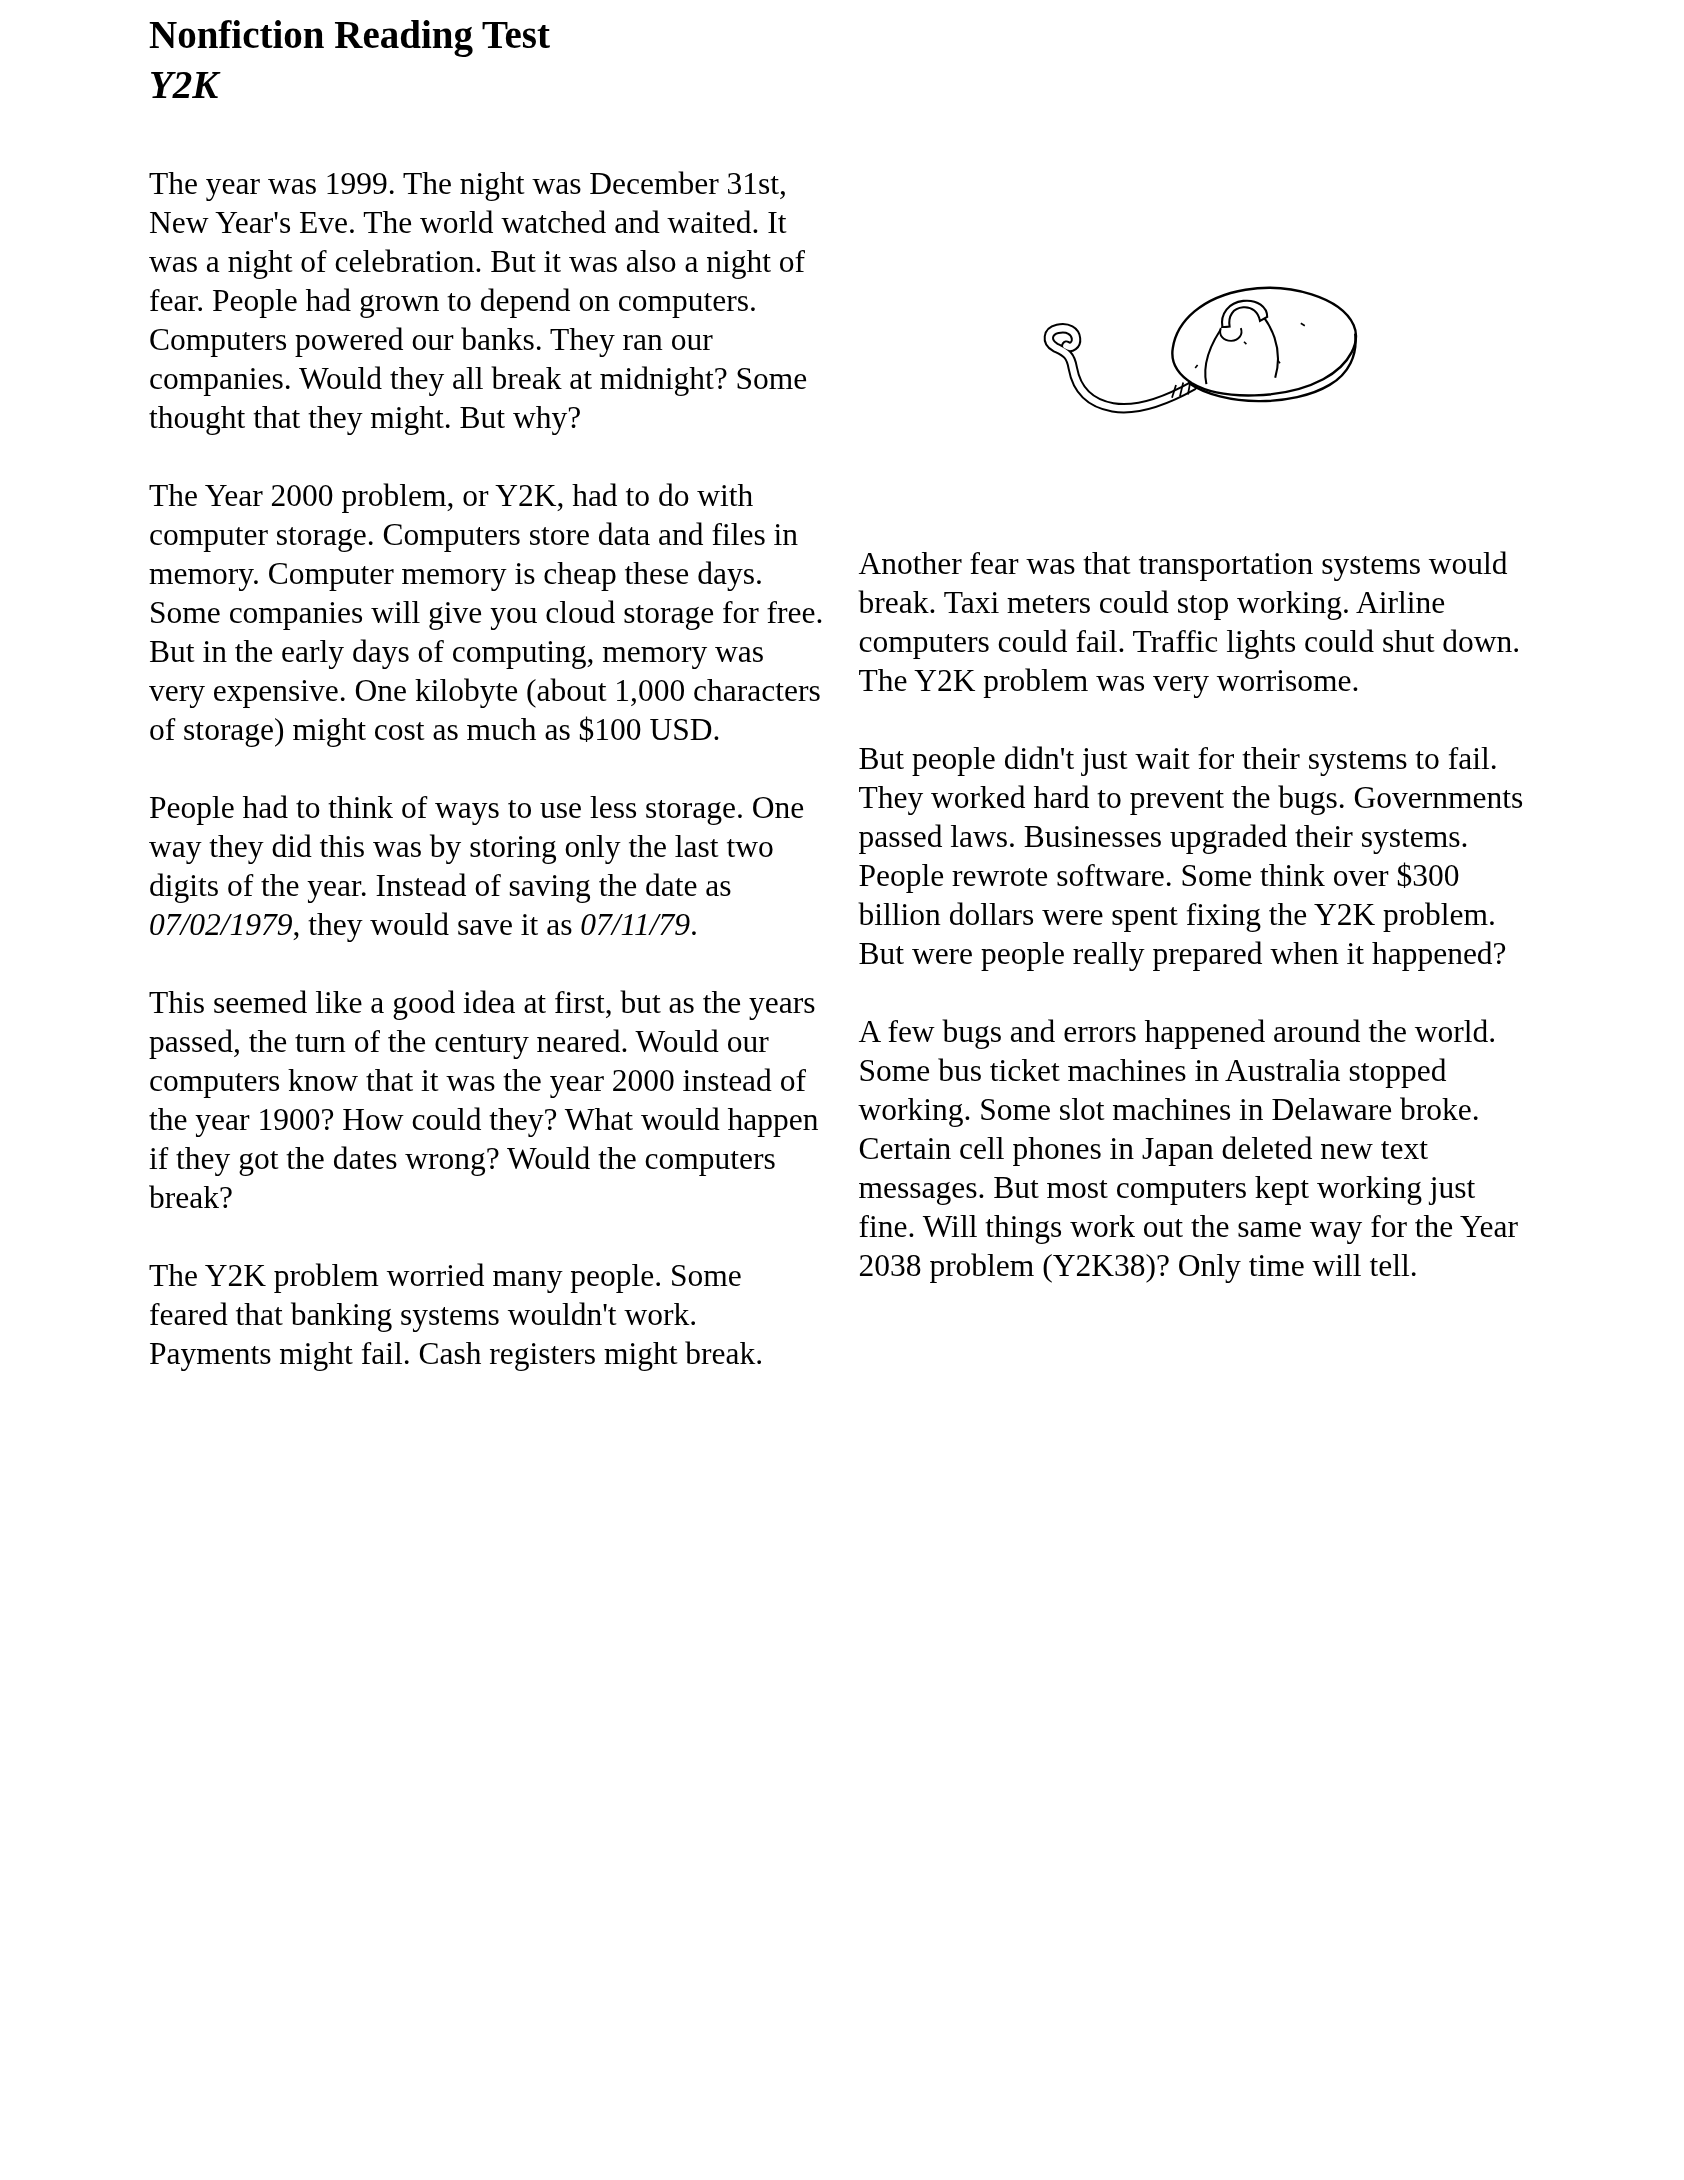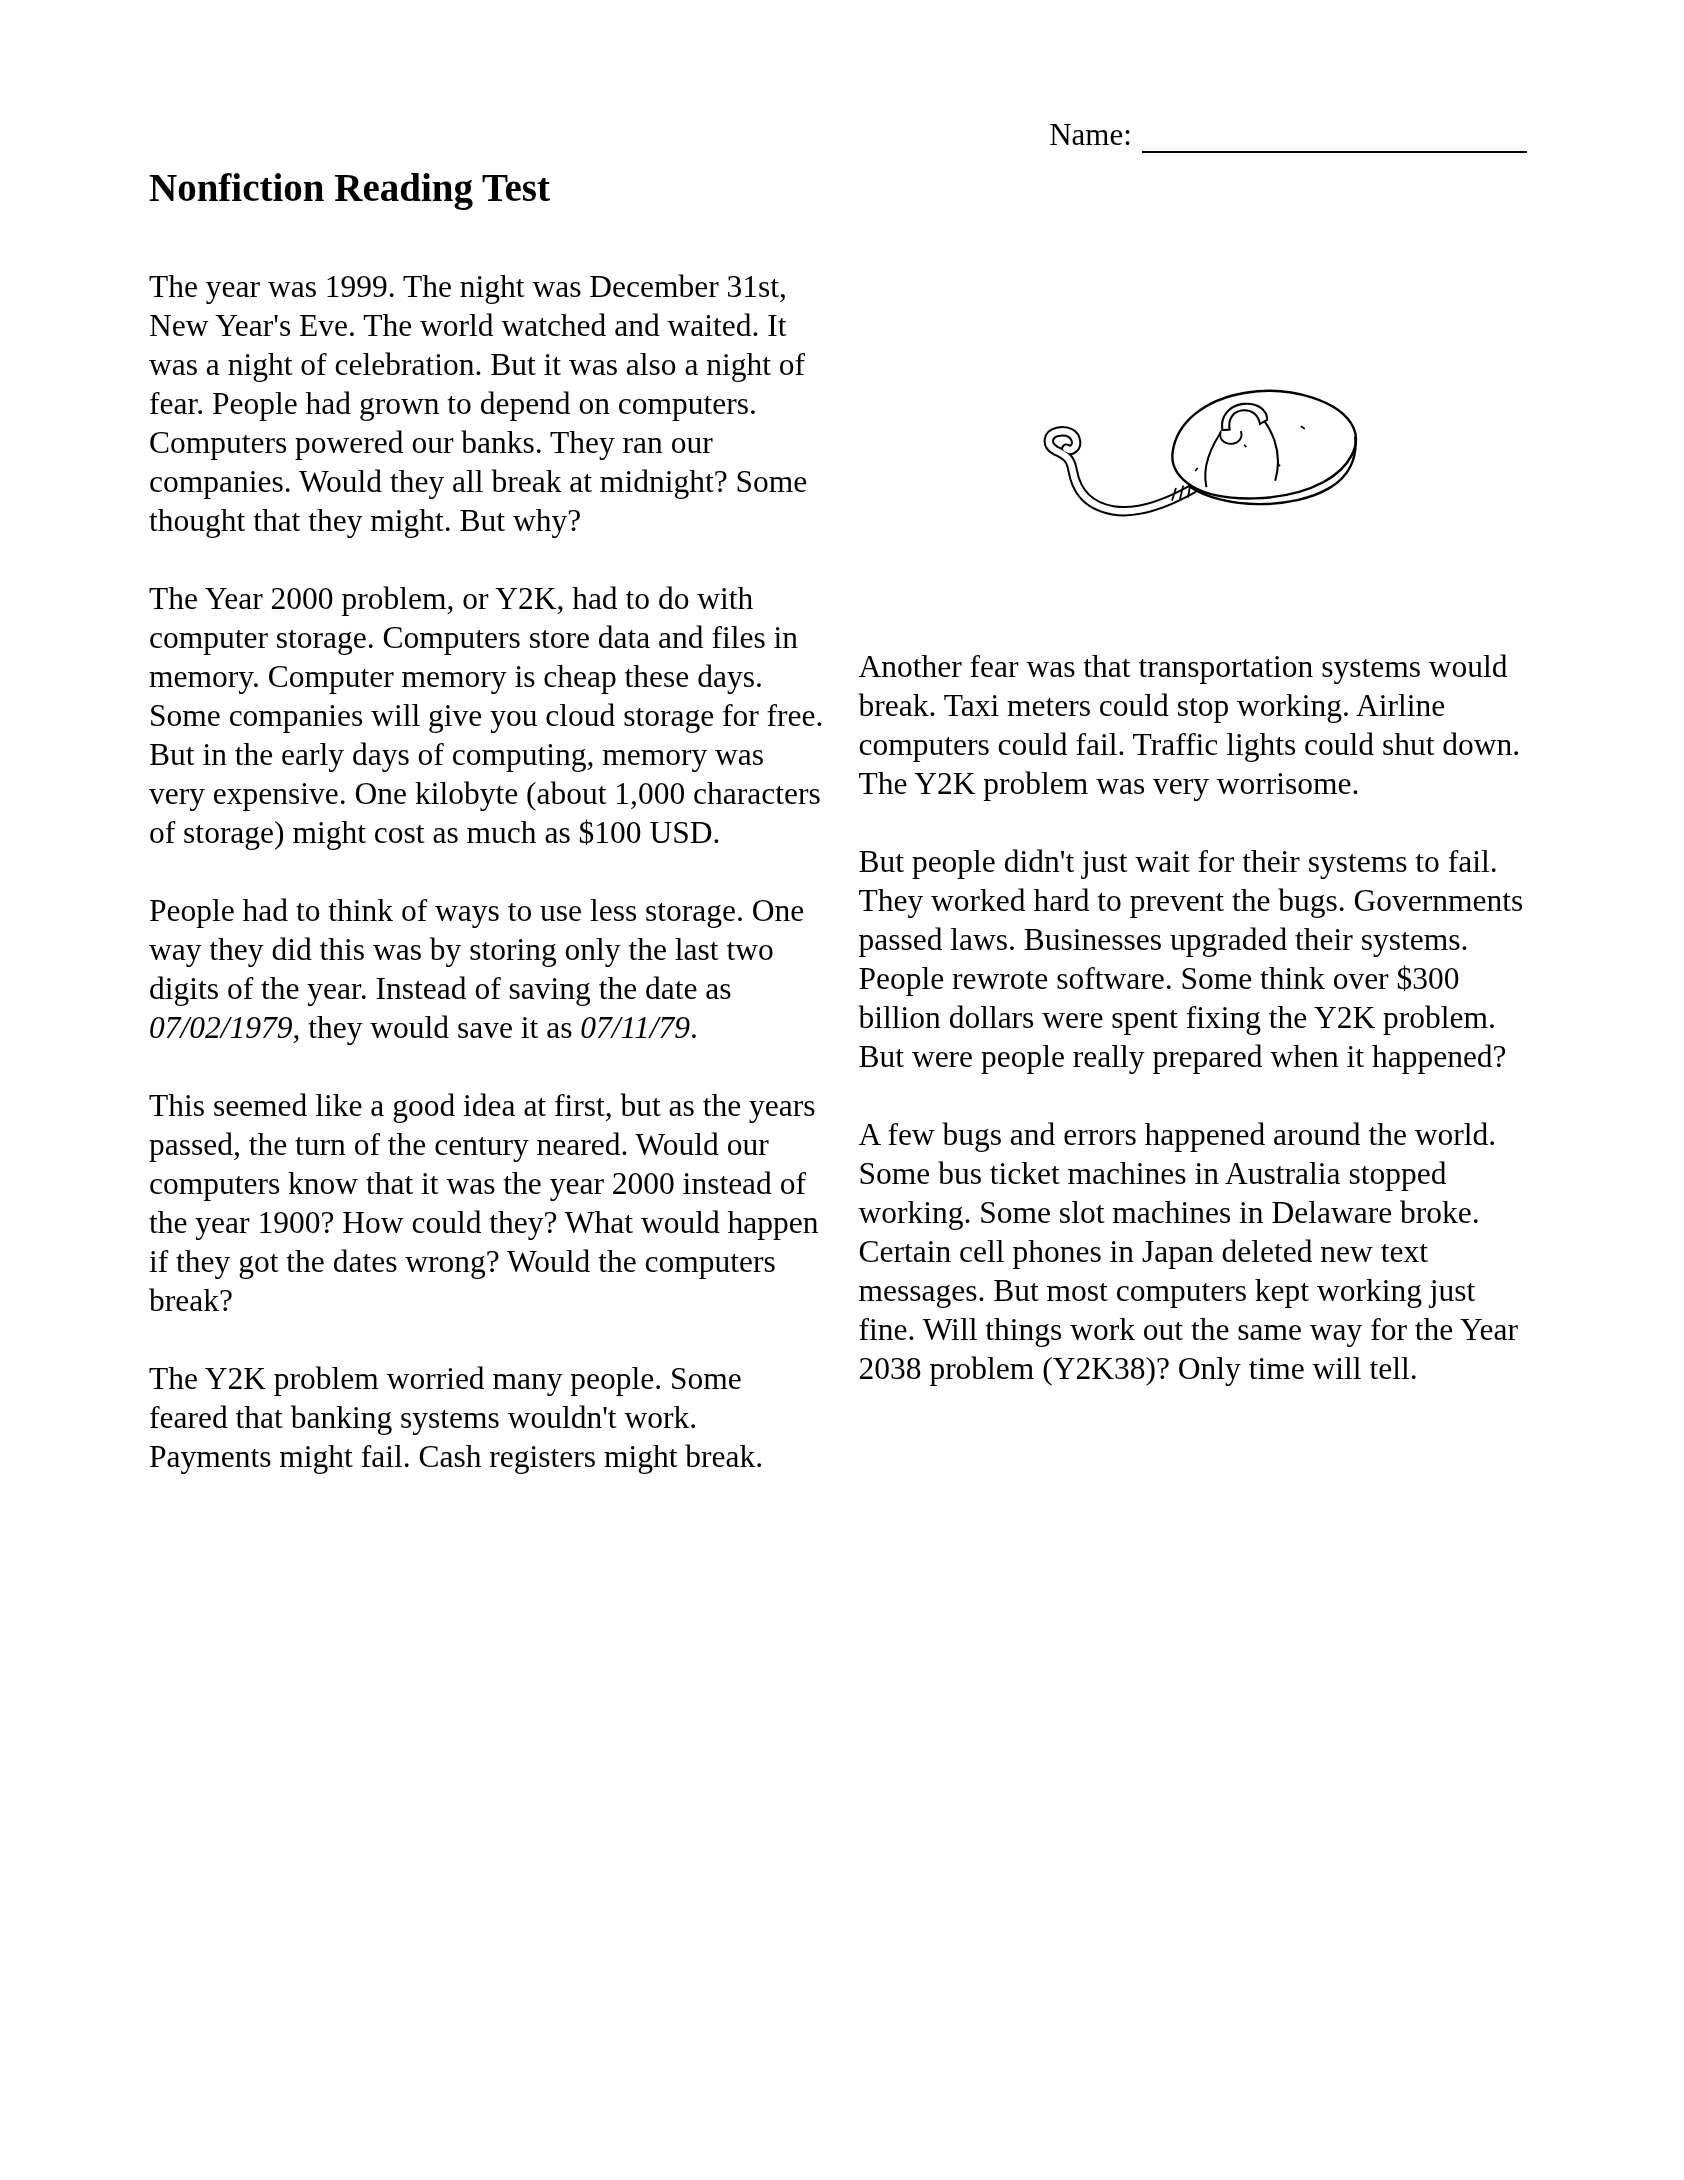--- a/index.html
+++ b/index.html
@@ -62,26 +62,23 @@
   .figure {
     width: 400px;
     margin: 82px auto 101px auto;
   }
 </style>
 </head>
 <body>
 
 <div class="page">
 
-  <div class="name-row">
-    <span class="name-label">Name:</span>
-    <span class="name-line"></span>
-  </div>
 
   <h1 class="title">Nonfiction Reading Test</h1>
+  <h2 class="subtitle">Y2K</h2>
 
 
   <div class="columns">
 
     <div class="column" id="left-column">
         <p class="para"><span>The year was 1999. The night was December 31st, New Year's Eve. The world watched and waited. It was a night of celebration. But it was also a night of fear. People had grown to depend on computers. Computers powered our banks. They ran our companies. Would they all break at midnight? Some thought that they might. But why?</span></p>
         <p class="para"><span>The Year 2000 problem, or Y2K, had to do with computer storage. Computers store data and files in memory. Computer memory is cheap these days. Some companies will give you cloud storage for free. But in the early days of computing, memory was very expensive. One kilobyte (about 1,000 characters of storage) might cost as much as $100 USD.</span></p>
         <p class="para"><span>People had to think of ways to use less storage. One way they did this was by storing only the last two digits of the year. Instead of saving the date as </span><span class="italic">07/02/1979</span><span>, they would save it as </span><span class="italic">07/11/79</span><span>.</span></p>
         <p class="para"><span>This seemed like a good idea at first, but as the years passed, the turn of the century neared. Would our computers know that it was the year 2000 instead of the year 1900? How could they? What would happen if they got the dates wrong? Would the computers break?</span></p>
         <p class="para"><span>The Y2K problem worried many people. Some feared that banking systems wouldn't work. Payments might fail. Cash registers might break.</span></p>

